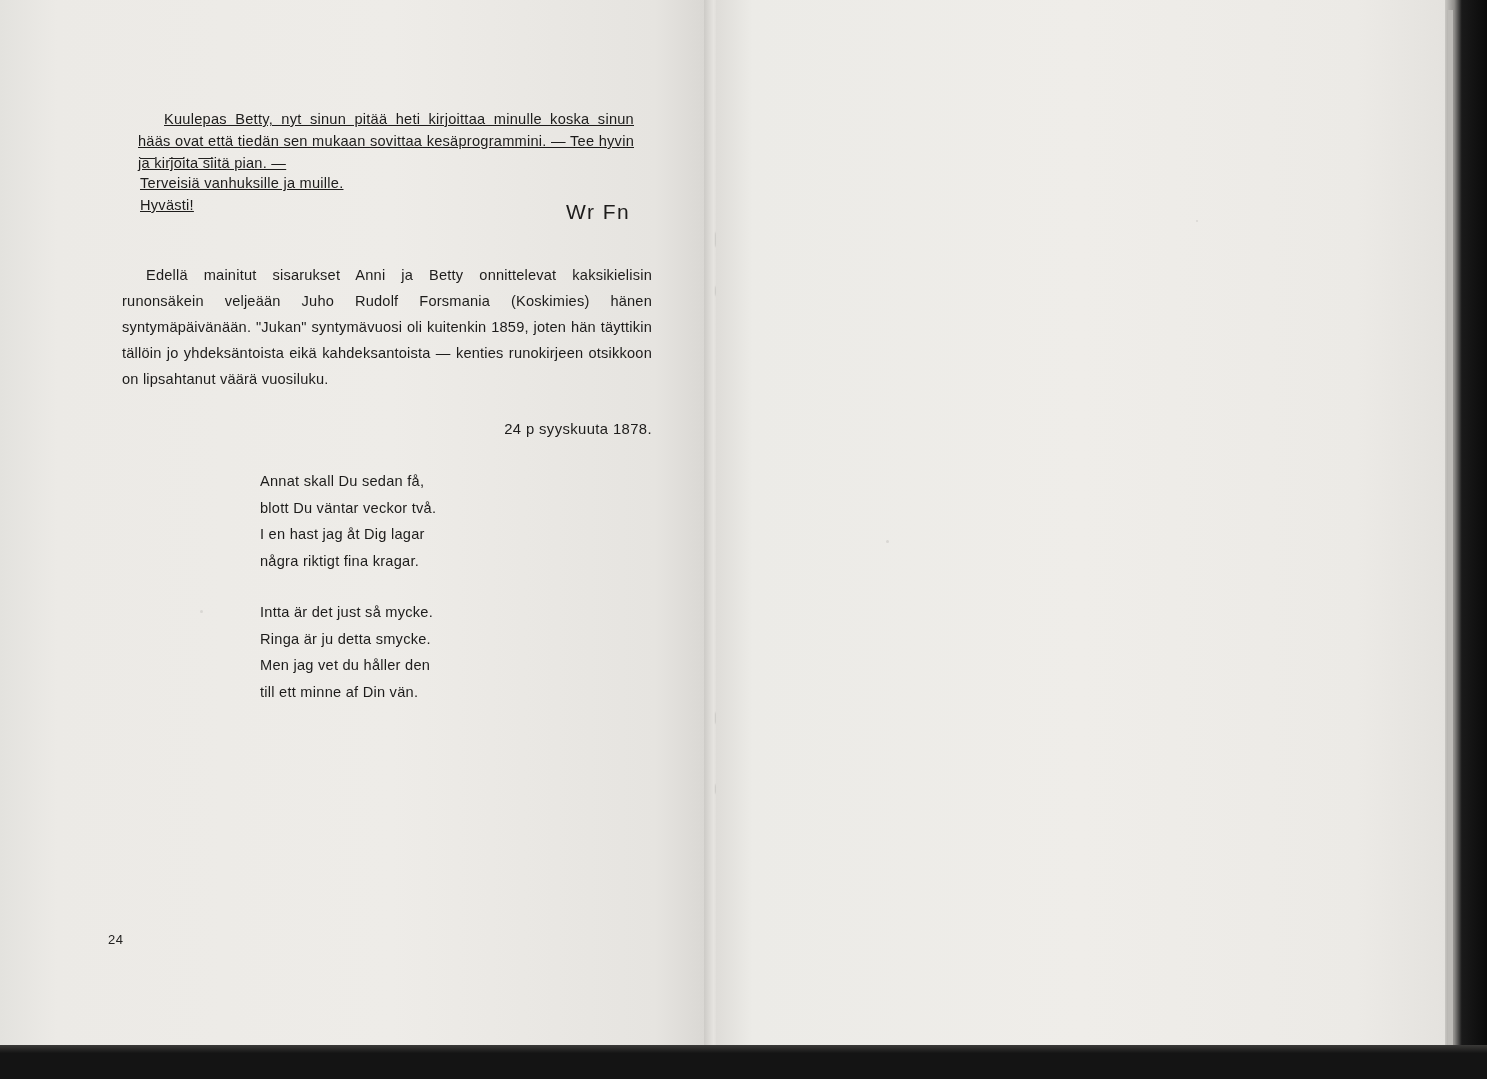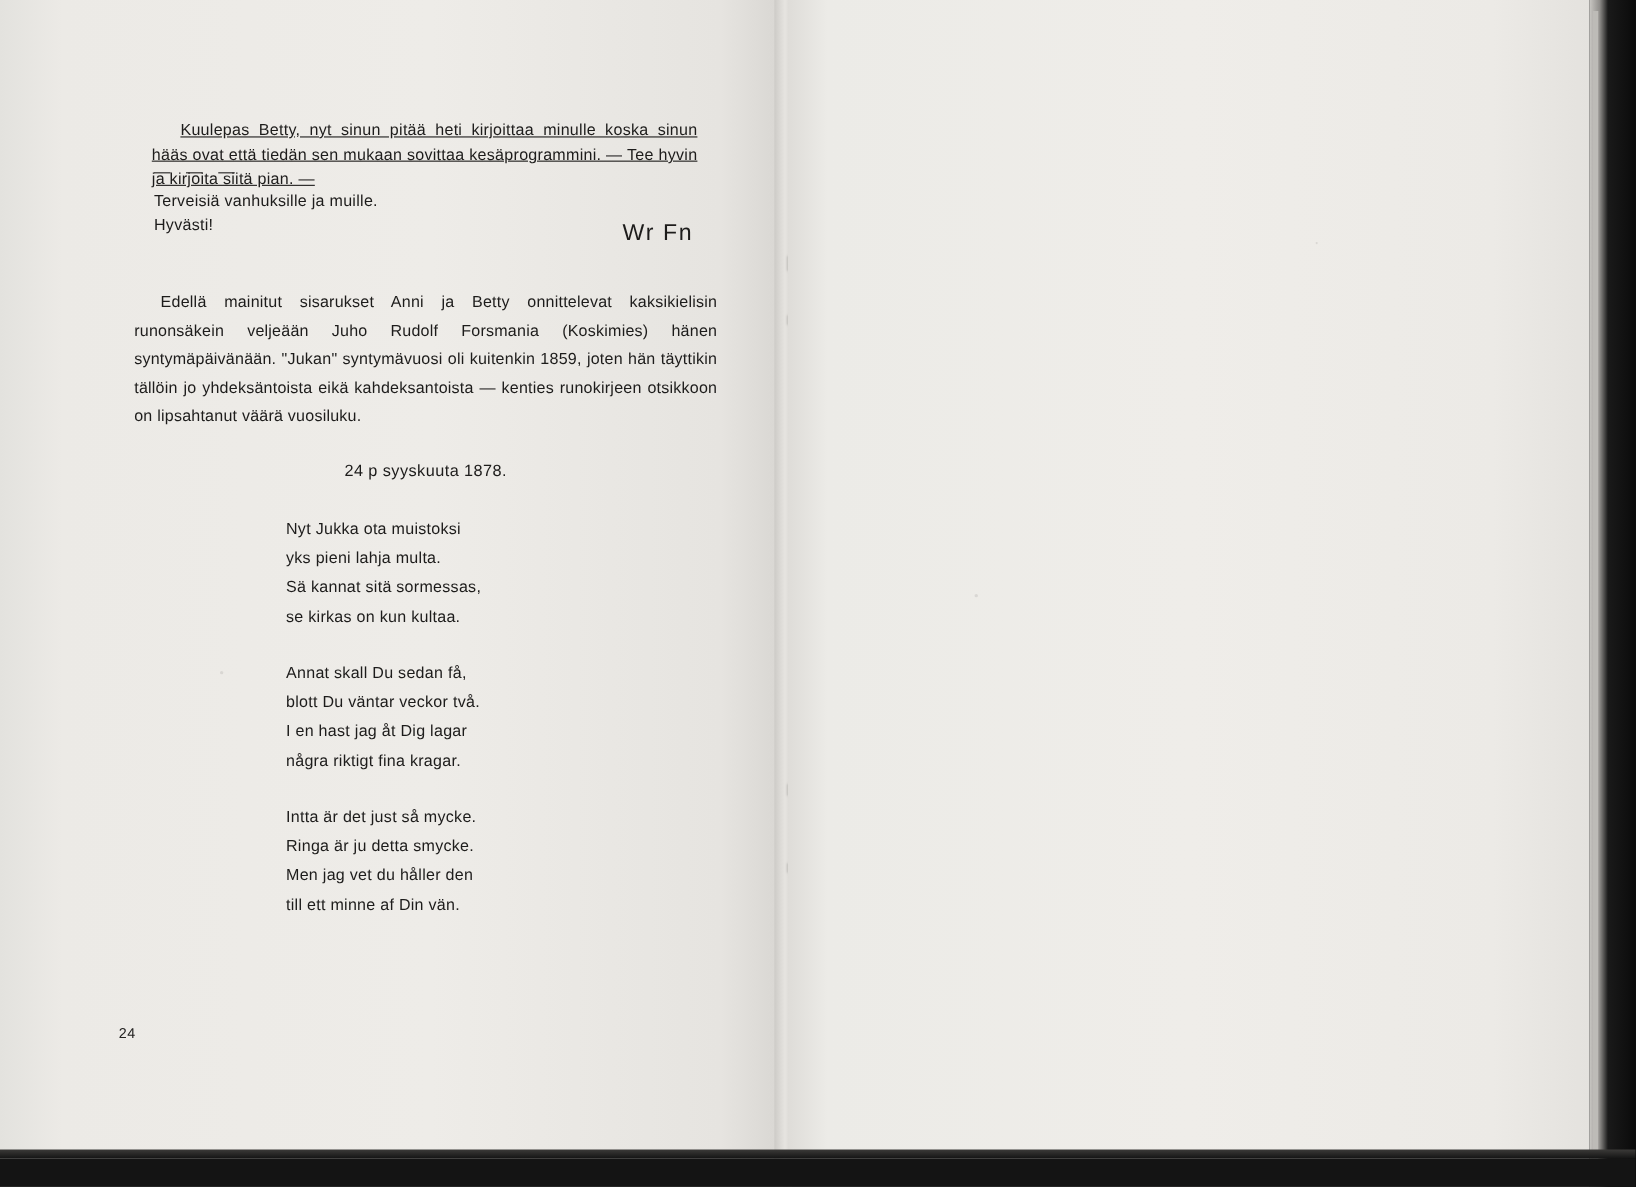--- a/index.html
+++ b/index.html
@@ -115,20 +115,21 @@
     letter-spacing: 5px;
     color: #232221;
   }
 
   .closing {
     left: 140px;
     top: 172px;
     font-size: 14.6px;
     line-height: 22px;
     letter-spacing: 0.25px;
+    text-decoration: underline;
   }
 
   .signature-wr {
     left: 566px;
     top: 200px;
     font-size: 21px;
     letter-spacing: 1.5px;
   }
 
   .commentary {
@@ -139,21 +140,21 @@
     line-height: 26px;
     text-align: justify;
     letter-spacing: 0.2px;
   }
   .commentary p { margin: 0; text-indent: 24px; }
 
   .date-line {
     left: 122px;
     top: 421px;
     width: 530px;
-    text-align: center;
+    text-align: right;
     font-size: 14.8px;
     letter-spacing: 0.4px;
   }
 
   .poem-left {
     left: 260px;
     top: 468px;
     font-size: 14.6px;
     line-height: 26.5px;
     letter-spacing: 0.25px;
@@ -200,26 +201,20 @@
 
     <div class="text-block signature-wr">Wr Fn</div>
 
     <div class="text-block commentary">
       <p>Edellä mainitut sisarukset Anni ja Betty onnittelevat kaksikielisin runonsäkein veljeään Juho Rudolf Forsmania (Koskimies) hänen syntymäpäivänään. "Jukan" syntymävuosi oli kuitenkin 1859, joten hän täyttikin tällöin jo yhdeksäntoista eikä kahdeksantoista — kenties runokirjeen otsikkoon on lipsahtanut väärä vuosiluku.</p>
     </div>
 
     <div class="text-block date-line">24 p syyskuuta 1878.</div>
 
     <div class="text-block poem-left">
-      <div class="stanza">
-        <div class="line">Nyt Jukka ota muistoksi</div>
-        <div class="line">yks pieni lahja multa.</div>
-        <div class="line">Sä kannat sitä sormessas,</div>
-        <div class="line">se kirkas on kun kultaa.</div>
-      </div>
       <div class="stanza">
         <div class="line">Annat skall Du sedan få,</div>
         <div class="line">blott Du väntar veckor två.</div>
         <div class="line">I en hast jag åt Dig lagar</div>
         <div class="line">några riktigt fina kragar.</div>
       </div>
       <div class="stanza">
         <div class="line">Intta är det just så mycke.</div>
         <div class="line">Ringa är ju detta smycke.</div>
         <div class="line">Men jag vet du håller den</div>

